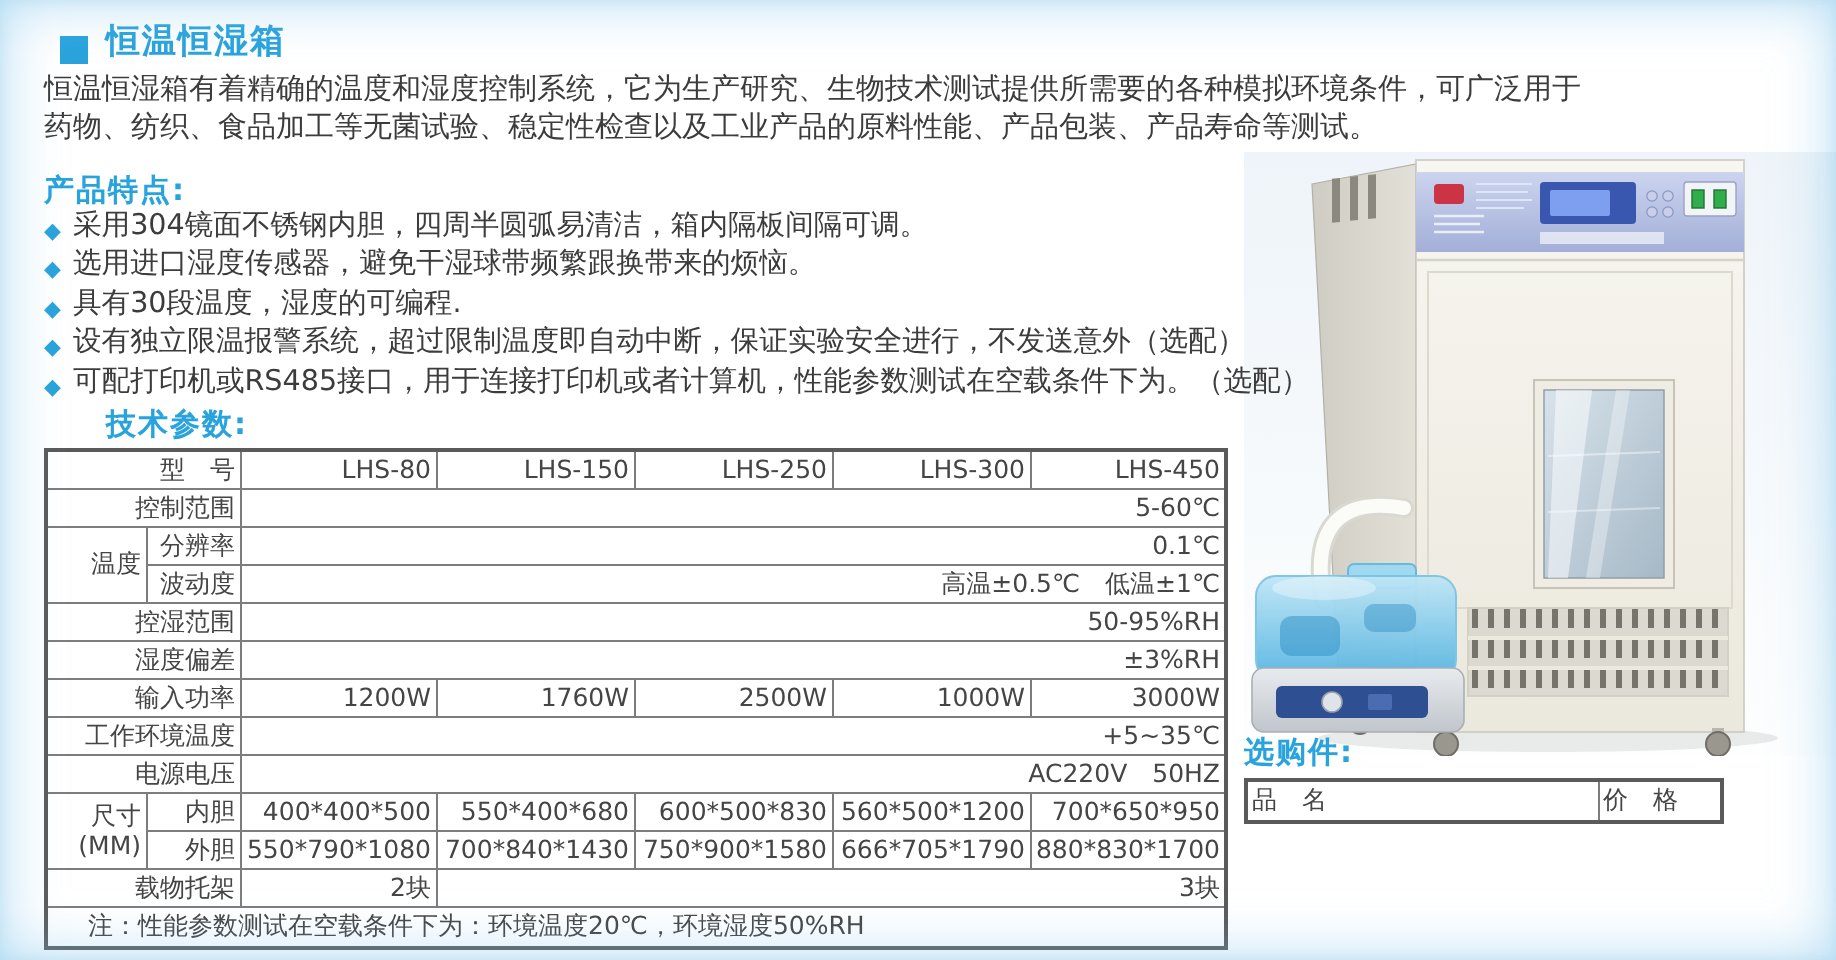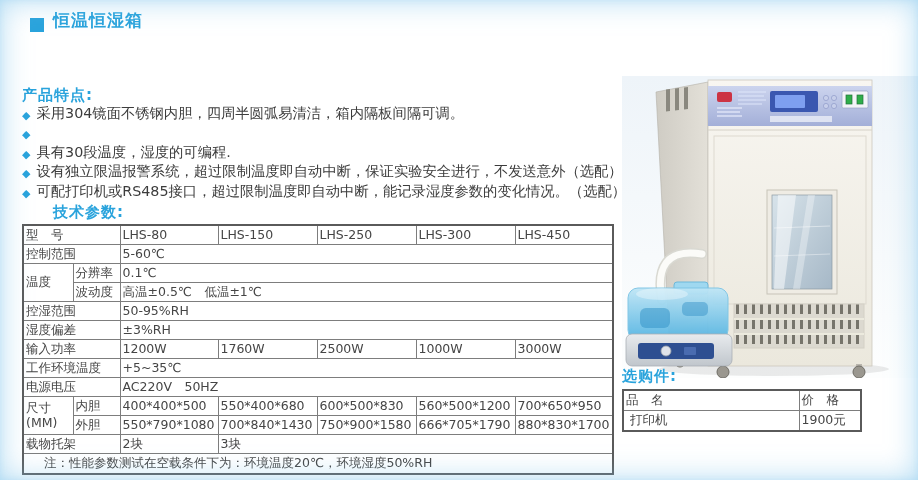--- a/index.html
+++ b/index.html
@@ -25,21 +25,21 @@
   }
   .features-heading { left:22px; top:86px; }
   .features-list { position:absolute; left:22px; top:105px; margin:0; padding:0; list-style:none;
     font-size:14.3px; line-height:17.4px; z-index:2; }
   .features-list li { display:flex; gap:6px; white-space:nowrap; align-items:flex-start; }
   .bullet { color:var(--accent,#29a3dc); font-size:11px; padding-top:2px; flex:0 0 auto; }
   
   .specs-heading { left:22px; top:203px;margin-left:31px; }
   table { border-collapse:collapse; table-layout:fixed; background:#fff; }
   .specs-table { position:absolute; left:22px; top:224px; width:590px; font-size:12.5px; color:#454545; z-index:2; }
-  .specs-table td { border:1px solid #7d7d7d; text-align:left; padding:0 2px; height:18px; line-height:1.15; overflow:hidden; }
+  .specs-table td { border:1px solid #7d7d7d; text-align:right; padding:0 2px; height:18px; line-height:1.15; overflow:hidden; }
   .specs-table { border:2px solid #5a5a5a; }
   .specs-table .note-cell { text-align:left; padding-left:20px; height:19px; }
   
   .options-heading { left:622px; top:367px; }
   .options-table { position:absolute; left:622px; top:389px; width:238px; font-size:12.5px; color:#454545; z-index:2; }
   .options-table td { border:1px solid #7d7d7d; text-align:left; padding:0 2px; height:19px; line-height:1.15; }
   .options-table { border:2px solid #5a5a5a; }
   .options-table .opt-name { text-align:left; padding-left:6px; }
   
   .photo { position:absolute; left:622px; top:76px; width:296px; height:302px; z-index:1; }
@@ -48,41 +48,46 @@
 <body style="--accent: #29a3dc; --text: #3c3c3c; --table-border: #7d7d7d;">
 
 <div class="page">
   <div class="frame-vignette"></div>
 
   <div class="title-row">
     <div class="title-square"></div>
     <div class="title-text">恒温恒湿箱</div>
   </div>
 
+  <div class="desc">
+    <div>恒温恒湿箱有着精确的温度和湿度控制系统，它为生产研究、生物技术测试提供所需要的各种模拟环境条件，可广泛用于</div>
+    <div>药物、纺织、食品加工等无菌试验、稳定性检查以及工业产品的原料性能、产品包装、产品寿命等测试。</div>
+  </div>
 
   <div class="features-heading">产品特点:</div>
   <ul class="features-list">
     <li>
       <span class="bullet">◆</span>
       <span>采用304镜面不锈钢内胆，四周半圆弧易清洁，箱内隔板间隔可调。</span>
     </li>
     <li>
       <span class="bullet">◆</span>
+      <span>选用进口湿度传感器，避免干湿球带频繁跟换带来的烦恼。</span>
     </li>
     <li>
       <span class="bullet">◆</span>
       <span>具有30段温度，湿度的可编程.</span>
     </li>
     <li>
       <span class="bullet">◆</span>
       <span>设有独立限温报警系统，超过限制温度即自动中断，保证实验安全进行，不发送意外（选配）</span>
     </li>
     <li>
       <span class="bullet">◆</span>
-      <span>可配打印机或RS485接口，超过限制温度即自动中断，能记录湿度参数的变化情况。（选配）</span>
+      <span>可配打印机或RS485接口，用于连接打印机或者计算机，性能参数测试在空载条件下为。（选配）</span>
     </li>
   </ul>
 
   <div class="specs-heading">技术参数:</div>
   <table class="specs-table">
     <colgroup>
       <col style="width:50px">
         <col style="width:47px">
       <col style="width:98px">
         <col style="width:99px">
@@ -278,19 +283,15 @@
   <table class="options-table">
     <colgroup>
         <col style="width:176px">
         <col style="width:62px">
       </colgroup>
     <tbody>
         <tr>
       <td>品　名</td>
       <td>价　格</td>
     </tr>
-    <tr>
-      <td class="opt-name">打印机</td>
-      <td>1900元</td>
-    </tr>
   </tbody>
     </table>
 </div>
 
 </body></html>

